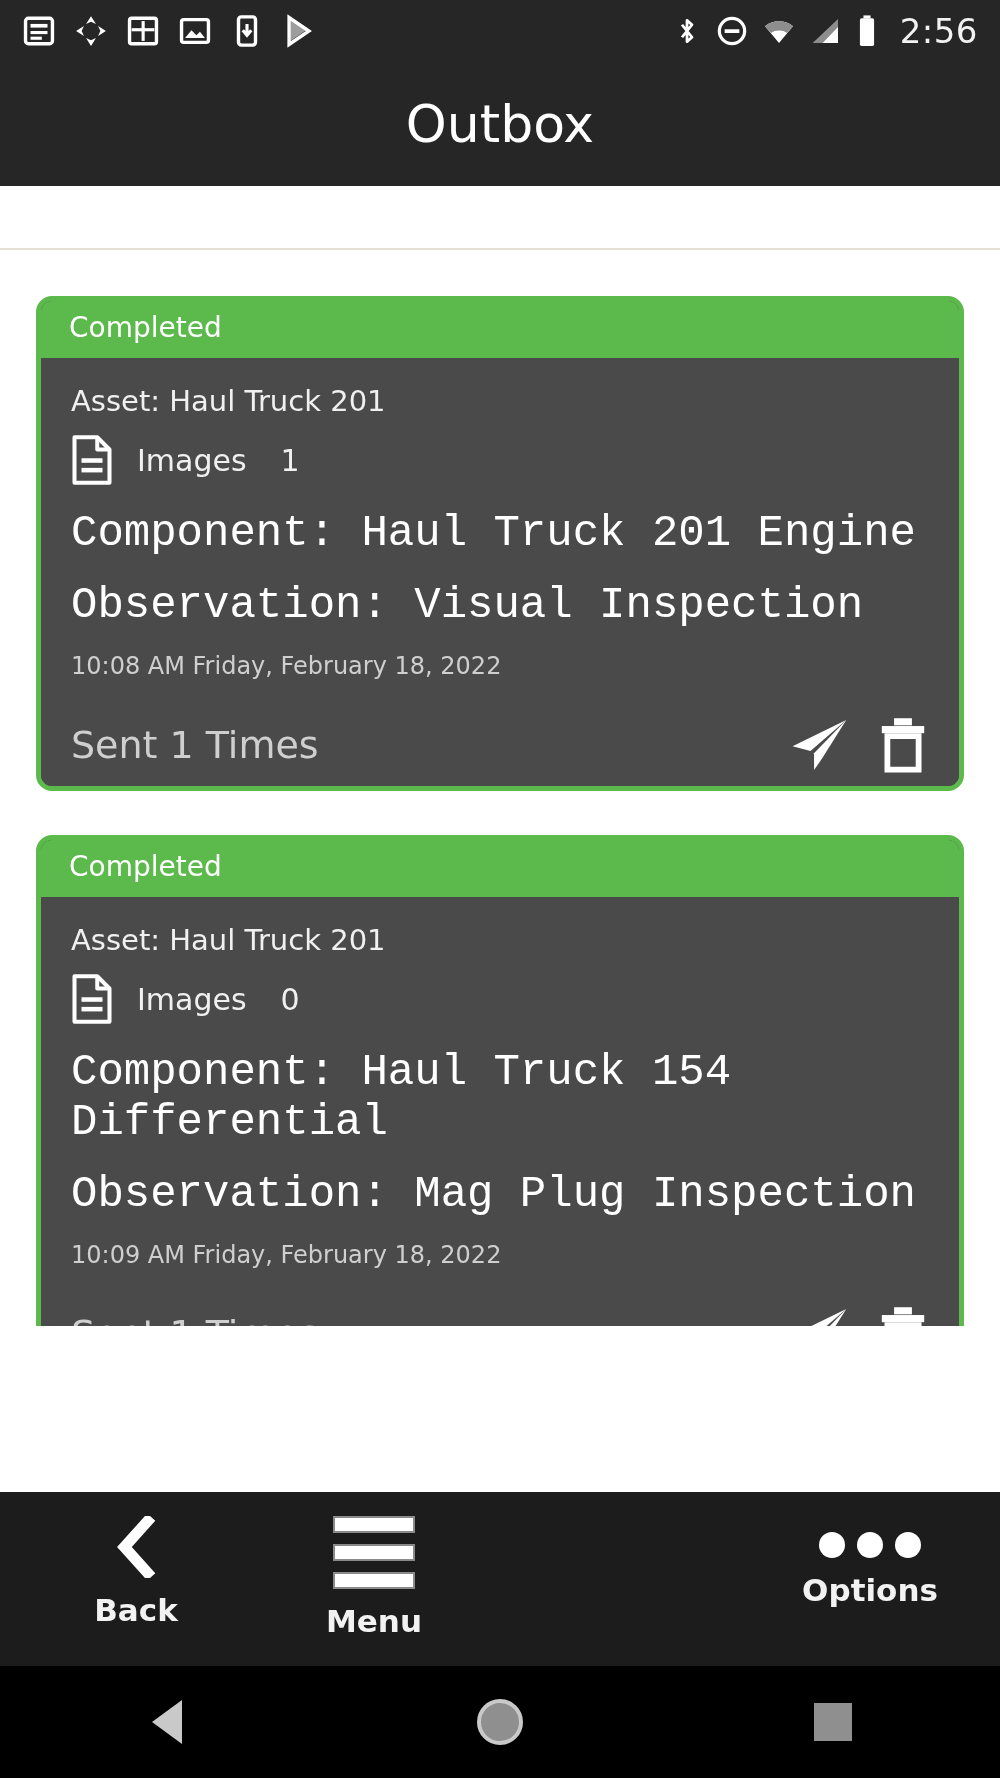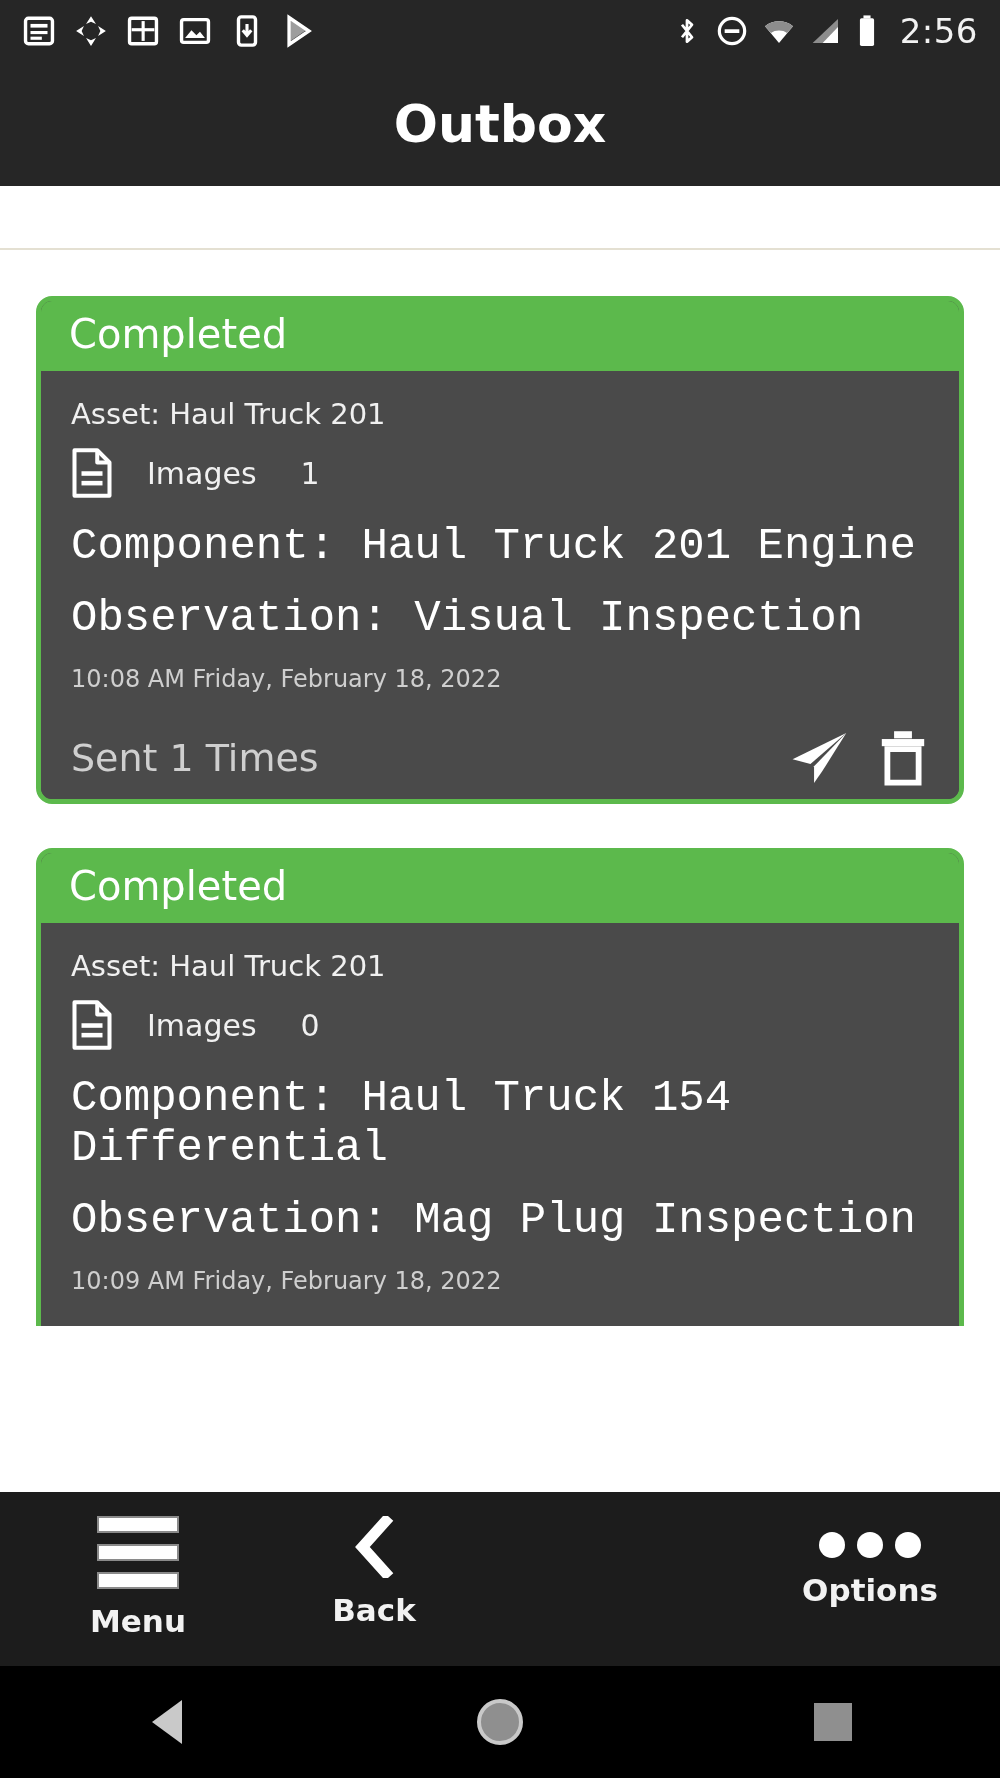--- a/index.html
+++ b/index.html
@@ -23,21 +23,21 @@
     color:#f2f2f2; font-size:34px; letter-spacing:0.5px;
     font-family:"DejaVu Sans", sans-serif; margin-left:8px;
   }
 
   
   .titlebar {
     height:124px; background:#262626;
     display:flex; align-items:center; justify-content:center;
   }
   .titlebar h1 {
-    color:#ffffff; font-size:52px; font-weight:700;
+    color:#ffffff; font-size:52px; font-weight:400;
     font-family:"DejaVu Sans", sans-serif;
   }
 
   
   .subbar { height:64px; background:#ffffff; border-bottom:2px solid #e4e0d2; }
 
   
   .content {
     position:absolute; top:252px; left:0; right:0; bottom:452px;
     background:#ffffff; overflow:hidden; padding:0 36px;
@@ -47,31 +47,31 @@
     border-radius:16px;
     background:#4a4a4a;
     border:5px solid #5cb94c;
     overflow:hidden;
   }
   .card-header {
     background:#5cb94c;
     padding:10px 28px 14px 28px;
   }
   .card-header .status-text {
-    color:#ffffff; font-size:40px; font-weight:400;
+    color:#ffffff; font-size:28px; font-weight:400;
     font-family:"DejaVu Sans", sans-serif;
   }
   .card-body { padding:26px 30px 12px 30px; background:#4a4a4a; }
 
   .row-asset {
     color:#f0f0f0; font-size:29px; margin-bottom:16px;
     font-family:"DejaVu Sans", sans-serif;
   }
   .row-images {
-    display:flex; align-items:center; gap:34px; margin-bottom:22px;
+    display:flex; align-items:center; gap:24px; margin-bottom:22px;
   }
   .row-images .img-label {
     color:#f0f0f0; font-size:30px;
     font-family:"DejaVu Sans", sans-serif;
   }
   .row-images .img-count {
     color:#f0f0f0; font-size:30px; margin-left:10px;
     font-family:"DejaVu Sans", sans-serif;
   }
   .row-component, .row-observation {
@@ -274,34 +274,34 @@
               <path d="M4 9 H18 V24 H4 Z" fill="none" stroke="#fff" stroke-width="2.6"></path>
             </svg>
           </div>
         </div>
       </div>
     </div>
 
   </div>
 
   <div class="toolbar">
+    <div class="tb-item tb-back">
+      <svg width="56" height="62" viewBox="0 0 20 24">
+        <path d="M14.5 2 L5.5 12 L14.5 22" fill="none" stroke="#fff" stroke-width="4.2" stroke-linecap="square" stroke-linejoin="miter"></path>
+      </svg>
+      <span class="tb-label">Back</span>
+    </div>
     <div class="tb-item tb-menu">
       <div class="hamburger">
         <span></span>
           <span></span>
           <span></span>
       </div>
       <span class="tb-label">Menu</span>
     </div>
-    <div class="tb-item tb-back">
-      <svg width="56" height="62" viewBox="0 0 20 24">
-        <path d="M14.5 2 L5.5 12 L14.5 22" fill="none" stroke="#fff" stroke-width="4.2" stroke-linecap="square" stroke-linejoin="miter"></path>
-      </svg>
-      <span class="tb-label">Back</span>
-    </div>
     <div class="tb-item tb-options">
       <div class="dots">
         <i></i>
           <i></i>
           <i></i>
       </div>
       <span class="tb-label">Options</span>
     </div>
   </div>
 

